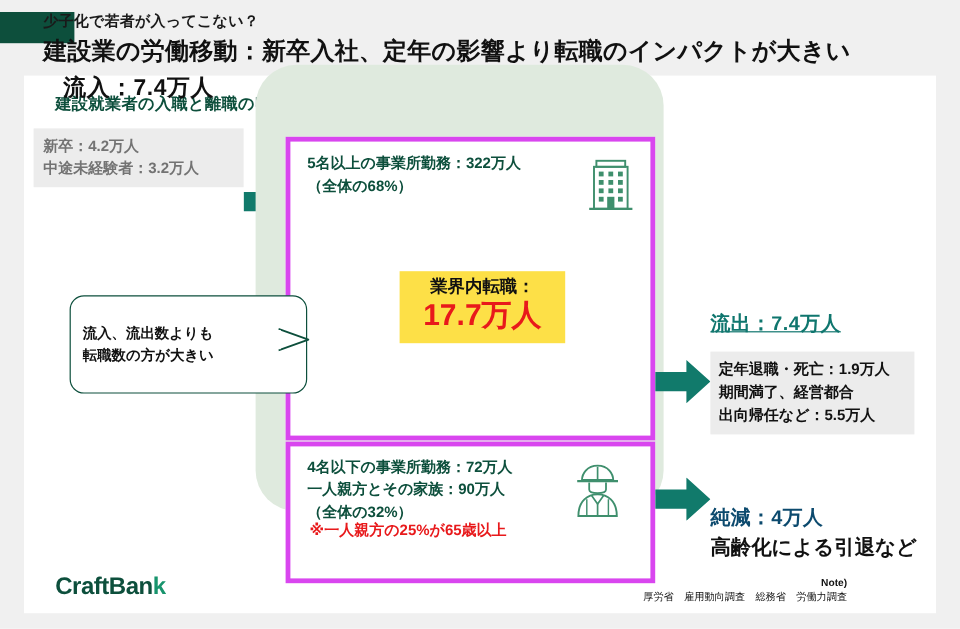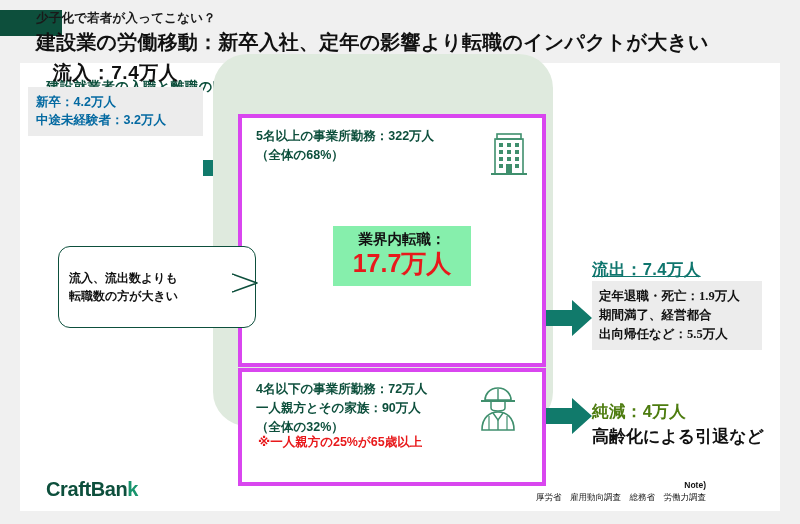--- a/index.html
+++ b/index.html
@@ -17,21 +17,21 @@
   .headline{position:absolute;left:36px;top:29px;font-size:20px;font-weight:700;color:#111;letter-spacing:.2px;white-space:nowrap;}
 
   
   .card{position:absolute;left:20px;top:63px;width:760px;height:448px;background:#fff;}
 
   .card-title{position:absolute;left:26px;top:15px;font-size:13.5px;font-weight:700;color:#0d4f3c;letter-spacing:.3px;}
 
   
   .inflow{position:absolute;left:28px;top:60px;width:175px;}
   .inflow-title{font-size:19px;font-weight:700;color:#111;text-align:center;letter-spacing:.5px;}
-  .inflow-detail{margin-top:1px;background:#ececec;padding:6px 8px 7px 8px;font-size:12.5px;font-weight:700;line-height:1.45;color:#0369a1;}
+  .inflow-detail{margin-top:21px;background:#ececec;padding:6px 8px 7px 8px;font-size:12.5px;font-weight:700;line-height:1.45;color:#737373;}
 
   
   .green-container{
     position:absolute;left:213px;top:54px;width:340px;height:372px;
     background:#dfeade;border-radius:34px;
   }
 
   
   .box{position:absolute;background:#fff;border:4px solid #d946ef;}
   .box-top{left:238px;top:114px;width:300px;height:245px;}
@@ -42,40 +42,40 @@
   .warn{position:absolute;left:16px;top:62px;font-size:12.5px;font-weight:700;color:#e8191b;}
 
   .icon-bld{position:absolute;right:12px;top:10px;}
   .icon-wkr{position:absolute;right:22px;top:12px;}
 
   
   .cycle{position:absolute;left:275px;top:175px;width:230px;height:180px;}
 
   .center-pill{
     position:absolute;left:333px;top:226px;width:118px;
-    background:#86efac;padding:5px 10px 8px 10px;text-align:center;
+    background:#fde047;padding:5px 10px 8px 10px;text-align:center;
   }
   .center-pill .l1{font-size:14.5px;font-weight:700;color:#111;line-height:1.2;}
   .center-pill .l2{font-size:25px;font-weight:700;color:#e8191b;line-height:1.15;margin-top:1px;}
 
   
   .bubble{
     position:absolute;left:58px;top:246px;width:176px;
     background:#fff;border:1.6px solid #0d4f3c;border-radius:12px;
     padding:22px 10px;font-size:12px;font-weight:700;line-height:1.5;color:#111;
   }
   .bubble-tail{position:absolute;left:232px;top:272px;}
 
   
   .outflow{position:absolute;left:592px;top:259px;width:170px;}
   .outflow-title{font-size:16.5px;font-weight:700;color:#0f766e;text-align:left;letter-spacing:.4px;text-decoration:underline;}
-  .outflow-detail{margin-top:0;background:#ececec;padding:6px 8px 7px 7px;font-size:12.5px;font-weight:700;line-height:1.5;color:#111;font-family:Liberation Serif, serif;}
+  .outflow-detail{margin-top:12px;background:#ececec;padding:6px 8px 7px 7px;font-size:12.5px;font-weight:700;line-height:1.5;color:#111;}
 
   .net{position:absolute;left:592px;top:401px;width:190px;}
-  .net-title{font-size:16.5px;font-weight:700;color:#4d7c0f;letter-spacing:.4px;}
+  .net-title{font-size:16.5px;font-weight:700;color:#0c4a6e;letter-spacing:.4px;margin-top:20px;}
   .net-sub{margin-top:2px;font-size:17px;font-weight:700;color:#111;}
 
   
   .fat-arrow{position:absolute;}
 
   
   .logo{position:absolute;left:46px;top:478px;font-size:20px;font-weight:700;color:#0d4f3c;letter-spacing:-.4px;}
   .logo .k{color:#18946d;}
   .note-label{position:absolute;right:22px;top:480px;font-size:8.5px;font-weight:700;color:#111;}
   .note-text{position:absolute;right:22px;top:492px;font-size:8.5px;font-weight:400;color:#111;white-space:nowrap;}

